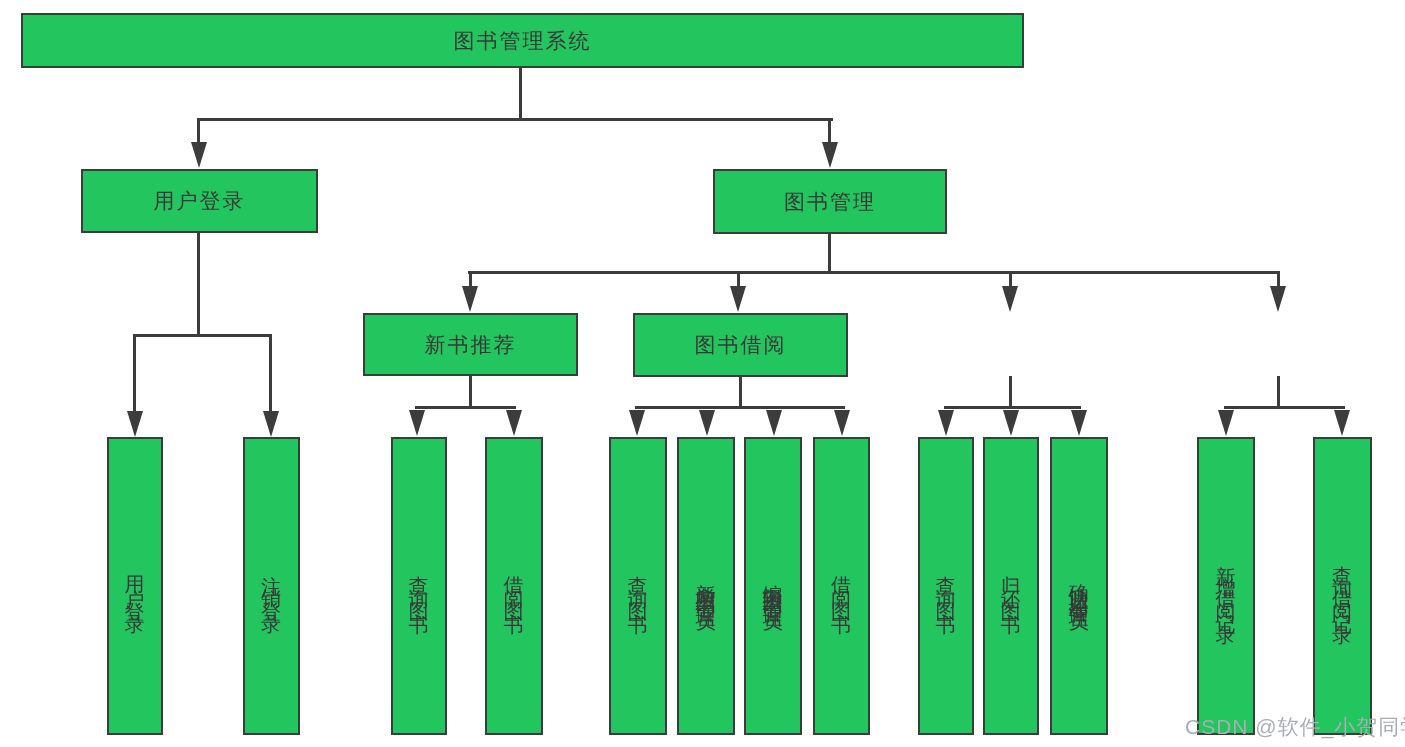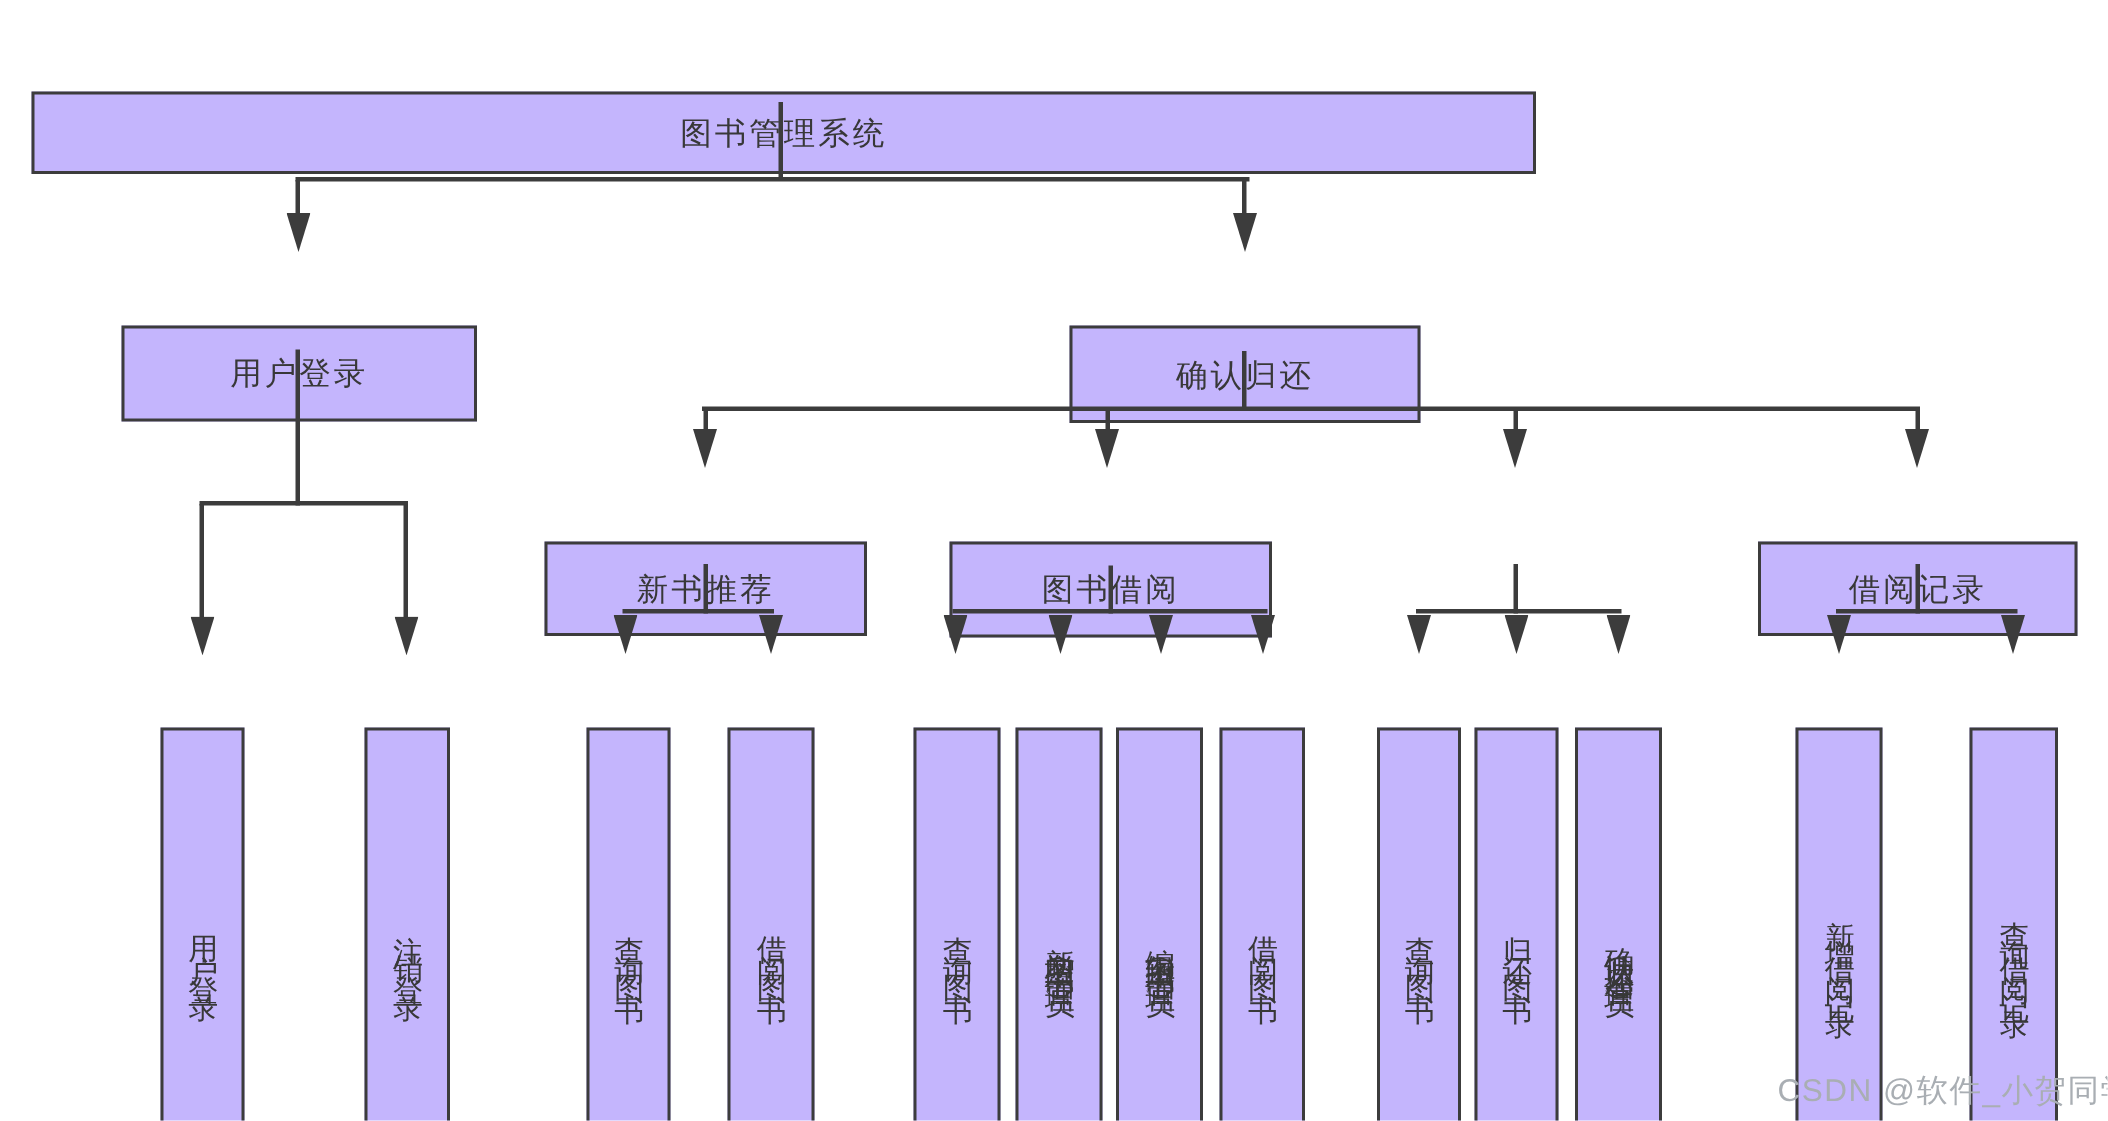--- a/index.html
+++ b/index.html
@@ -9,23 +9,23 @@
   }
   *{margin:0;padding:0;box-sizing:border-box;}
   html,body{background:#ffffff;}
   body{
     width:1405px;height:747px;position:relative;overflow:hidden;
     font-family:"Liberation Sans","DejaVu Sans",sans-serif;
     color:var(--text);
   }
   .stage{position:absolute;left:0;top:0;width:1405px;height:747px;}
   .box{
-    position:absolute;background:#c4b5fd;border:2px solid var(--line);
+    position:absolute;background:#22c55e;border:2px solid var(--line);
     display:flex;align-items:center;justify-content:center;
-    font-size:21px;letter-spacing:2px;color:var(--text);margin-top:48px;
+    font-size:21px;letter-spacing:2px;color:var(--text);
   }
   .leaf{font-size:20px;}
   .leaf .vtxt{
     writing-mode:vertical-rl;text-orientation:mixed;
     letter-spacing:13px;line-height:1;white-space:nowrap;
   }
   .leaf.mid .vtxt{letter-spacing:12px;}
   .leaf.dense .vtxt{letter-spacing:4px;}
   .lh{position:absolute;height:3px;background:var(--line);}
   .lv{position:absolute;width:3px;background:var(--line);}
@@ -46,21 +46,21 @@
   <div class="box" style="left:21px;top:13px;width:1003px;height:55px">图书管理系统</div>
 
   <div class="lv" style="left:519px;top:68px;height:52px"></div>
   <div class="lh" style="left:197px;top:118px;width:636px"></div>
   <div class="lv" style="left:197px;top:120px;height:24px"></div>
   <div class="arrow" style="left:191px;top:142px"></div>
   <div class="lv" style="left:828px;top:120px;height:24px"></div>
   <div class="arrow" style="left:822px;top:142px"></div>
 
   <div class="box" style="left:81px;top:169px;width:237px;height:64px">用户登录</div>
-  <div class="box" style="left:713px;top:169px;width:234px;height:65px">确认归还</div>
+  <div class="box" style="left:713px;top:169px;width:234px;height:65px">图书管理</div>
 
   <div class="lv" style="left:197px;top:233px;height:104px"></div>
   <div class="lh" style="left:133px;top:334px;width:139px"></div>
   <div class="lv" style="left:133px;top:336px;height:76px"></div>
   <div class="arrow" style="left:127px;top:411px"></div>
   <div class="lv" style="left:269px;top:336px;height:76px"></div>
   <div class="arrow" style="left:263px;top:411px"></div>
 
   <div class="lv" style="left:828px;top:234px;height:40px"></div>
   <div class="lh" style="left:468px;top:271px;width:812px"></div>
@@ -68,21 +68,20 @@
   <div class="arrow" style="left:462px;top:286px"></div>
   <div class="lv" style="left:737px;top:273px;height:15px"></div>
   <div class="arrow" style="left:730px;top:286px"></div>
   <div class="lv" style="left:1009px;top:273px;height:15px"></div>
   <div class="arrow" style="left:1002px;top:286px"></div>
   <div class="lv" style="left:1277px;top:273px;height:15px"></div>
   <div class="arrow" style="left:1270px;top:286px"></div>
 
   <div class="box" style="left:633px;top:313px;width:215px;height:64px">图书借阅</div>
   <div class="box" style="left:363px;top:313px;width:215px;height:63px">新书推荐</div>
-  <div class="box" style="left:1172px;top:313px;width:213px;height:63px">借阅记录</div>
 
   <div class="lv" style="left:469px;top:376px;height:33px"></div>
   <div class="lh" style="left:415px;top:406px;width:101px"></div>
   <div class="arrow" style="left:409px;top:410px"></div>
   <div class="arrow" style="left:506px;top:410px"></div>
 
   <div class="lv" style="left:739px;top:377px;height:32px"></div>
   <div class="lh" style="left:635px;top:406px;width:210px"></div>
   <div class="arrow" style="left:629px;top:410px"></div>
   <div class="arrow" style="left:699px;top:410px"></div>

